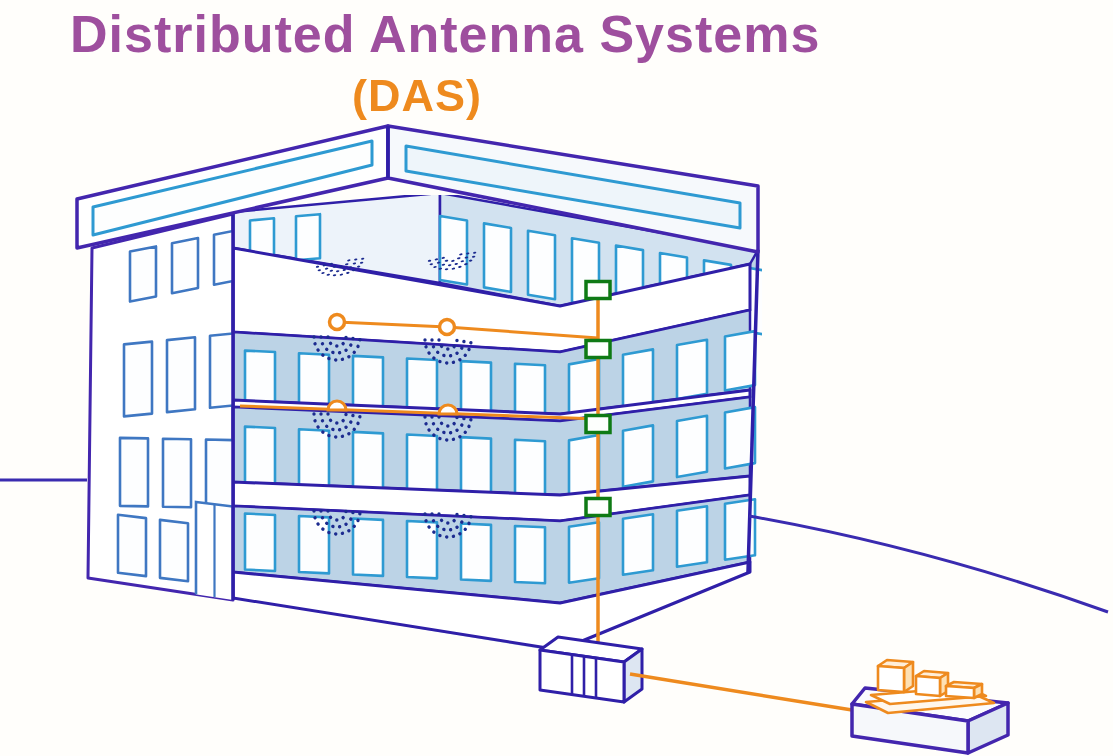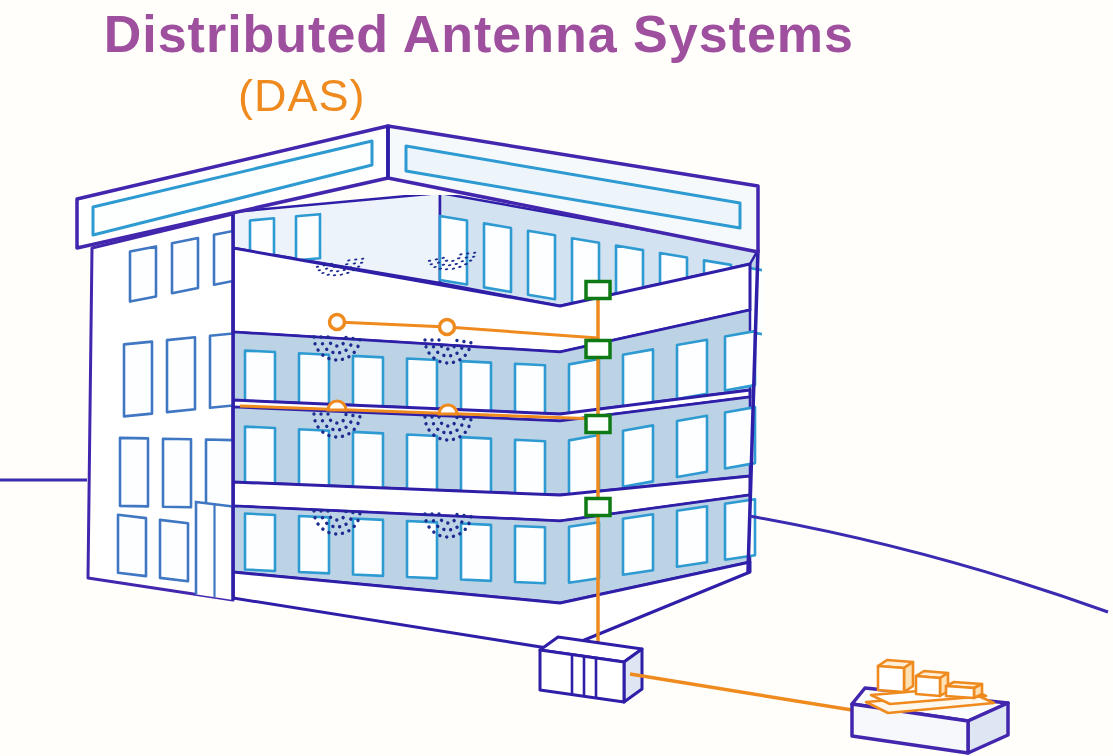--- a/index.html
+++ b/index.html
@@ -1,21 +1,21 @@
 <!DOCTYPE html>
 <html><head>
 <meta charset="utf-8">
 <style>
   html,body{margin:0;padding:0;background:#ffffff;}
   .stage{position:relative;width:1113px;height:756px;background:#fffefb;overflow:hidden;
          font-family:"Liberation Sans",sans-serif;}
-  .title-main{position:absolute;left:70px;top:4px;width:784px;text-align:right;
+  .title-main{position:absolute;left:70px;top:4px;width:784px;text-align:left;
     font-weight:700;font-size:52px;letter-spacing:1px;}
-  .title-sub{position:absolute;left:238px;top:70px;width:244px;text-align:left;
-    font-weight:400;font-size:45px;letter-spacing:1px;}
+  .title-sub{position:absolute;left:238px;top:70px;width:244px;text-align:right;
+    font-weight:700;font-size:45px;letter-spacing:1px;}
   svg{position:absolute;left:0;top:0;}
 </style>
 </head>
 <body>
 
 <div class="stage">
   <div class="title-main" style="color: rgb(158, 79, 158);">Distributed Antenna Systems</div>
   <div class="title-sub" style="color: rgb(238, 138, 30);">(DAS)</div>
 
   <svg id="scene" width="1113" height="756" viewBox="0 0 1113 756">

